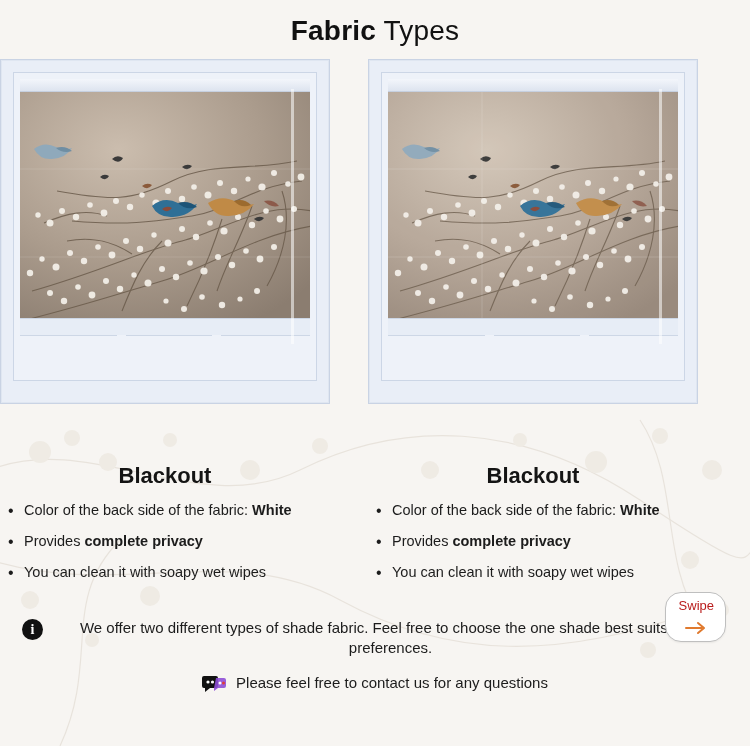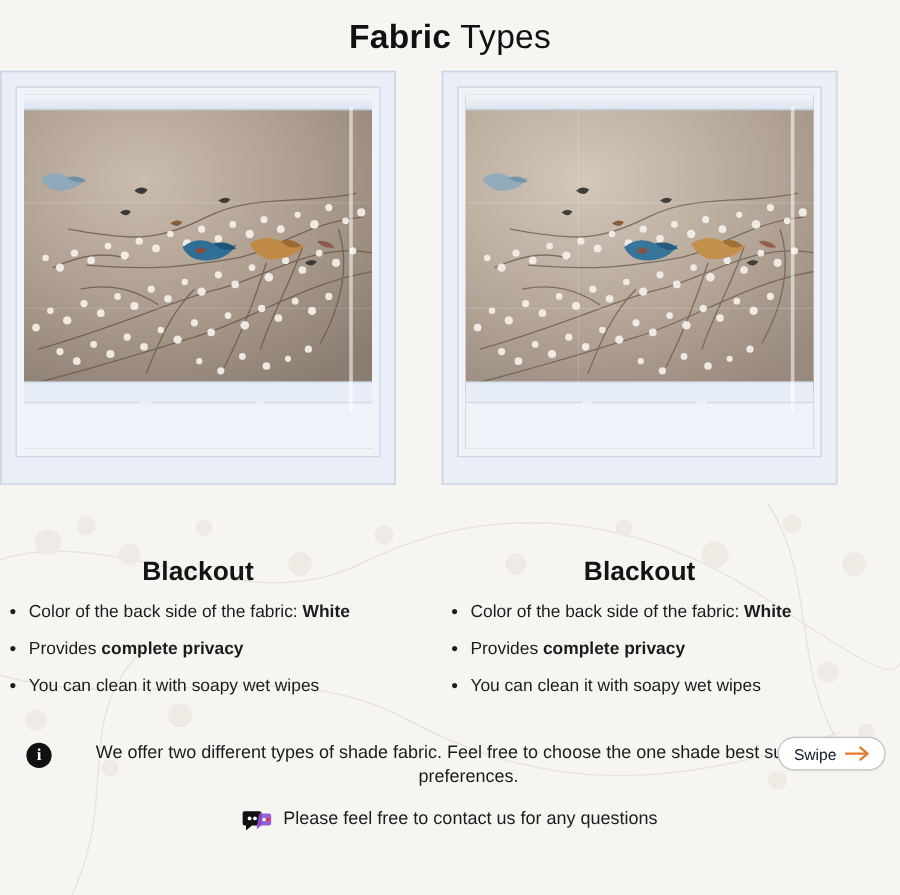--- a/index.html
+++ b/index.html
@@ -218,32 +218,33 @@
     gap: 8px;
     margin-top: 16px;
     font-size: 15px;
     color: #1c1c1c;
   }
   .chat-icon { width: 26px; height: 20px; }
 
   
   .swipe {
     position: absolute;
-    right: 12px;
+    right: 24px;
     bottom: 10px;
     display: flex;
     align-items: center;
     gap: 7px;
     border: 1px solid #bfbfbf;
     border-radius: 16px;
     background: #fff;
     padding: 5px 11px 5px 13px;
     font-size: 13px;
-    color: #0f172a;
+    color: #b91c1c;
     box-shadow: 0 1px 2px rgba(0,0,0,.06);
+    flex-direction: column;
   }
   .swipe-arrow {
     width: 22px; height: 16px;
     color: #e07a2e;
   }
 </style>
 </head>
 <body>
 
 <svg class="bg-floral" viewBox="0 0 750 746" preserveAspectRatio="none">

